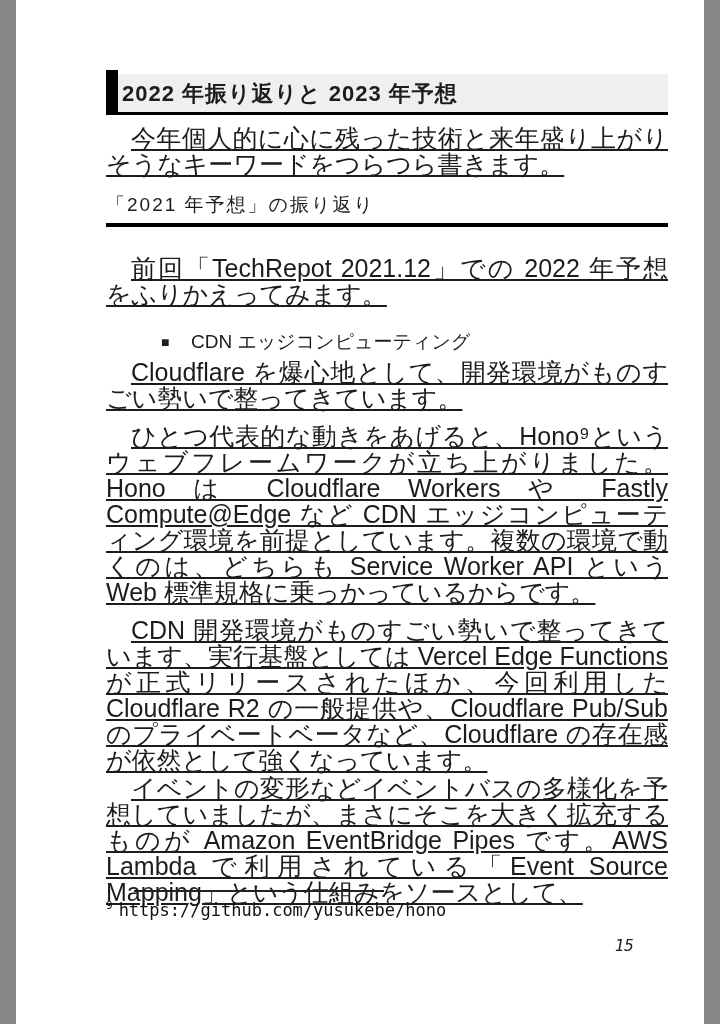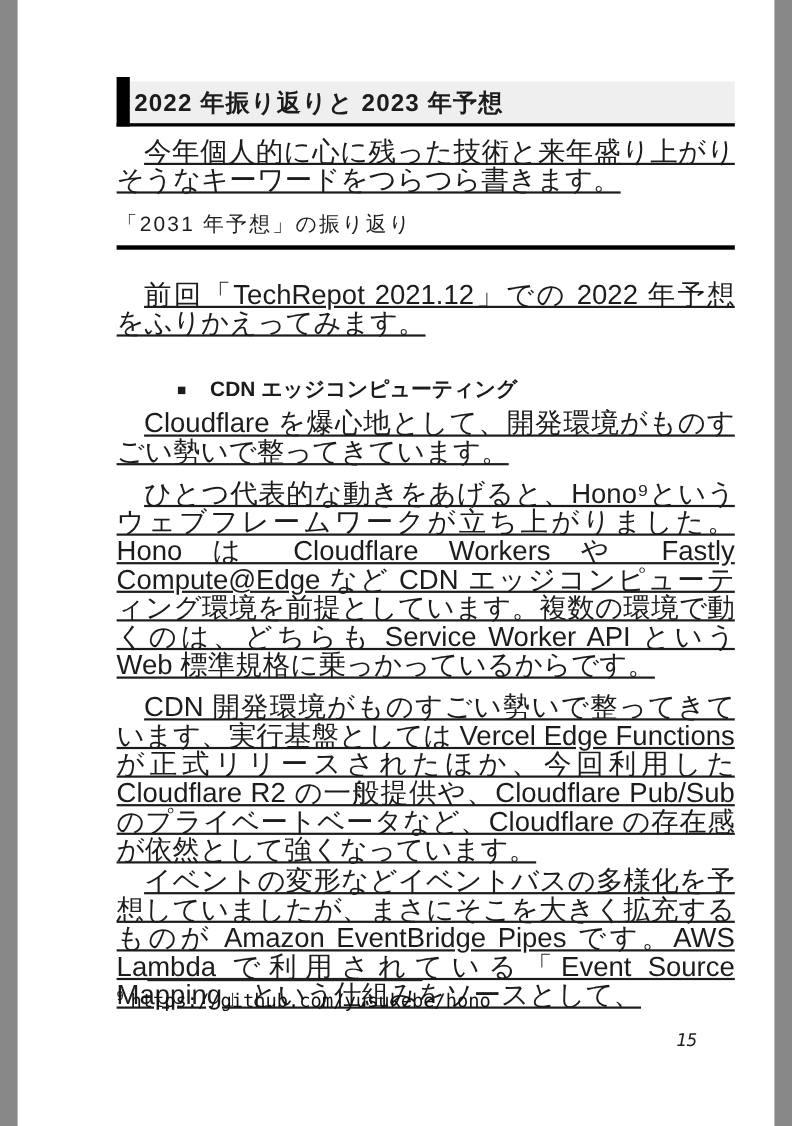--- a/index.html
+++ b/index.html
@@ -52,25 +52,24 @@
     font-size:19px;
     font-weight:normal;
     letter-spacing:2px;
     line-height:24px;
     padding-bottom:6px;
     border-bottom:4px solid #000;
   }
   .lead { margin-top:28px; }
 
   .topic-header {
-    margin-top:32px;
+    margin-top:20px;
     padding-left:55px;
     font-size:19px;
     line-height:30px;
-    font-weight:bold;
   }
   .topic-bullet {
     display:inline-block;
     width:30px;
     font-size:14px;
     vertical-align:1px;
   }
   .topic-body-first { margin-top:2px; }
   .topic-body { margin-top:12px; }
 
@@ -112,21 +111,21 @@
 <div class="page">
   <div class="content">
 
     <div class="doc-title">
       <div class="title-accent"></div>
       <span>2022 年振り返りと 2023 年予想</span>
     </div>
 
     <p class="para intro">今年個人的に心に残った技術と来年盛り上がりそうなキーワードをつらつら書きます。</p>
 
-    <h2 class="section-heading">「2031 年予想」の振り返り</h2>
+    <h2 class="section-heading">「2021 年予想」の振り返り</h2>
 
     <p class="para lead">前回「TechRepot 2021.12」での 2022 年予想をふりかえってみます。</p>
 
     <div class="topic-header">
       <span class="topic-bullet">■</span><span>CDN エッジコンピューティング</span>
     </div>
     <p class="para topic-body-first">Cloudflare を爆心地として、開発環境がものすごい勢いで整ってきています。</p>
     <p class="para topic-body">ひとつ代表的な動きをあげると、Hono⁹というウェブフレームワークが立ち上がりました。Hono は Cloudflare Workers や Fastly Compute@Edge など CDN エッジコンピューティング環境を前提としています。複数の環境で動くのは、どちらも Service Worker API という Web 標準規格に乗っかっているからです。</p>
     <p class="para topic-body">CDN 開発環境がものすごい勢いで整ってきています、実行基盤としては Vercel Edge Functions が正式リリースされたほか、今回利用した Cloudflare R2 の一般提供や、Cloudflare Pub/Sub のプライベートベータなど、Cloudflare の存在感が依然として強くなっています。</p>
 

